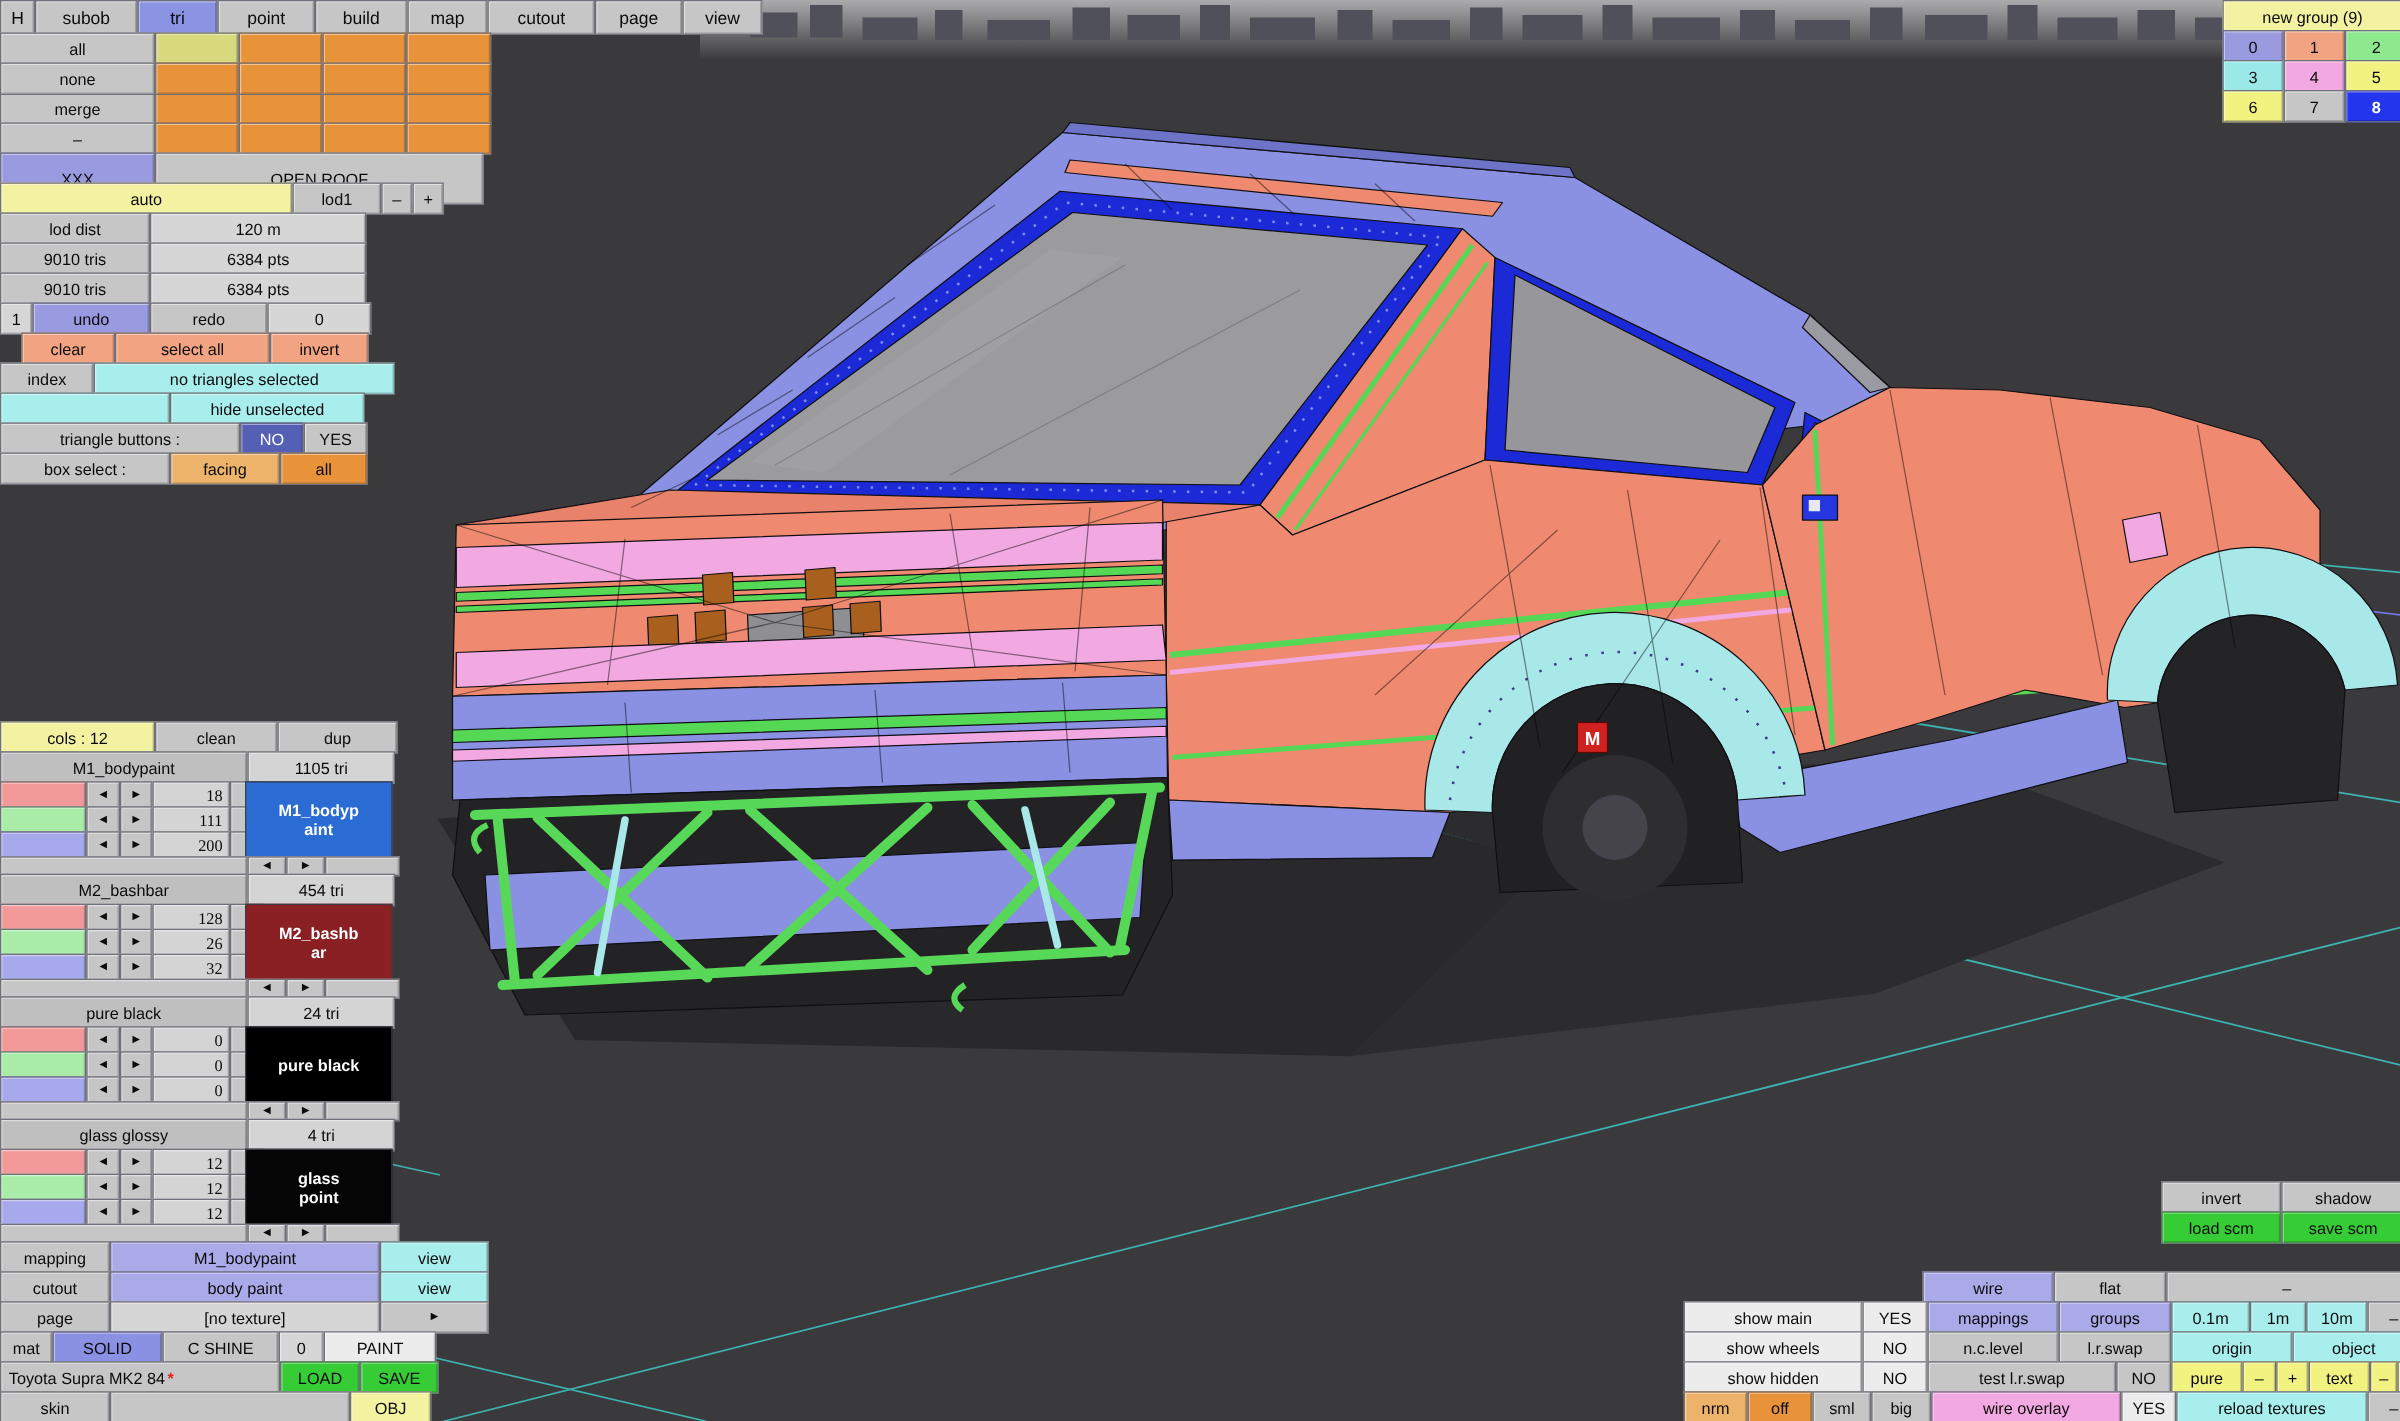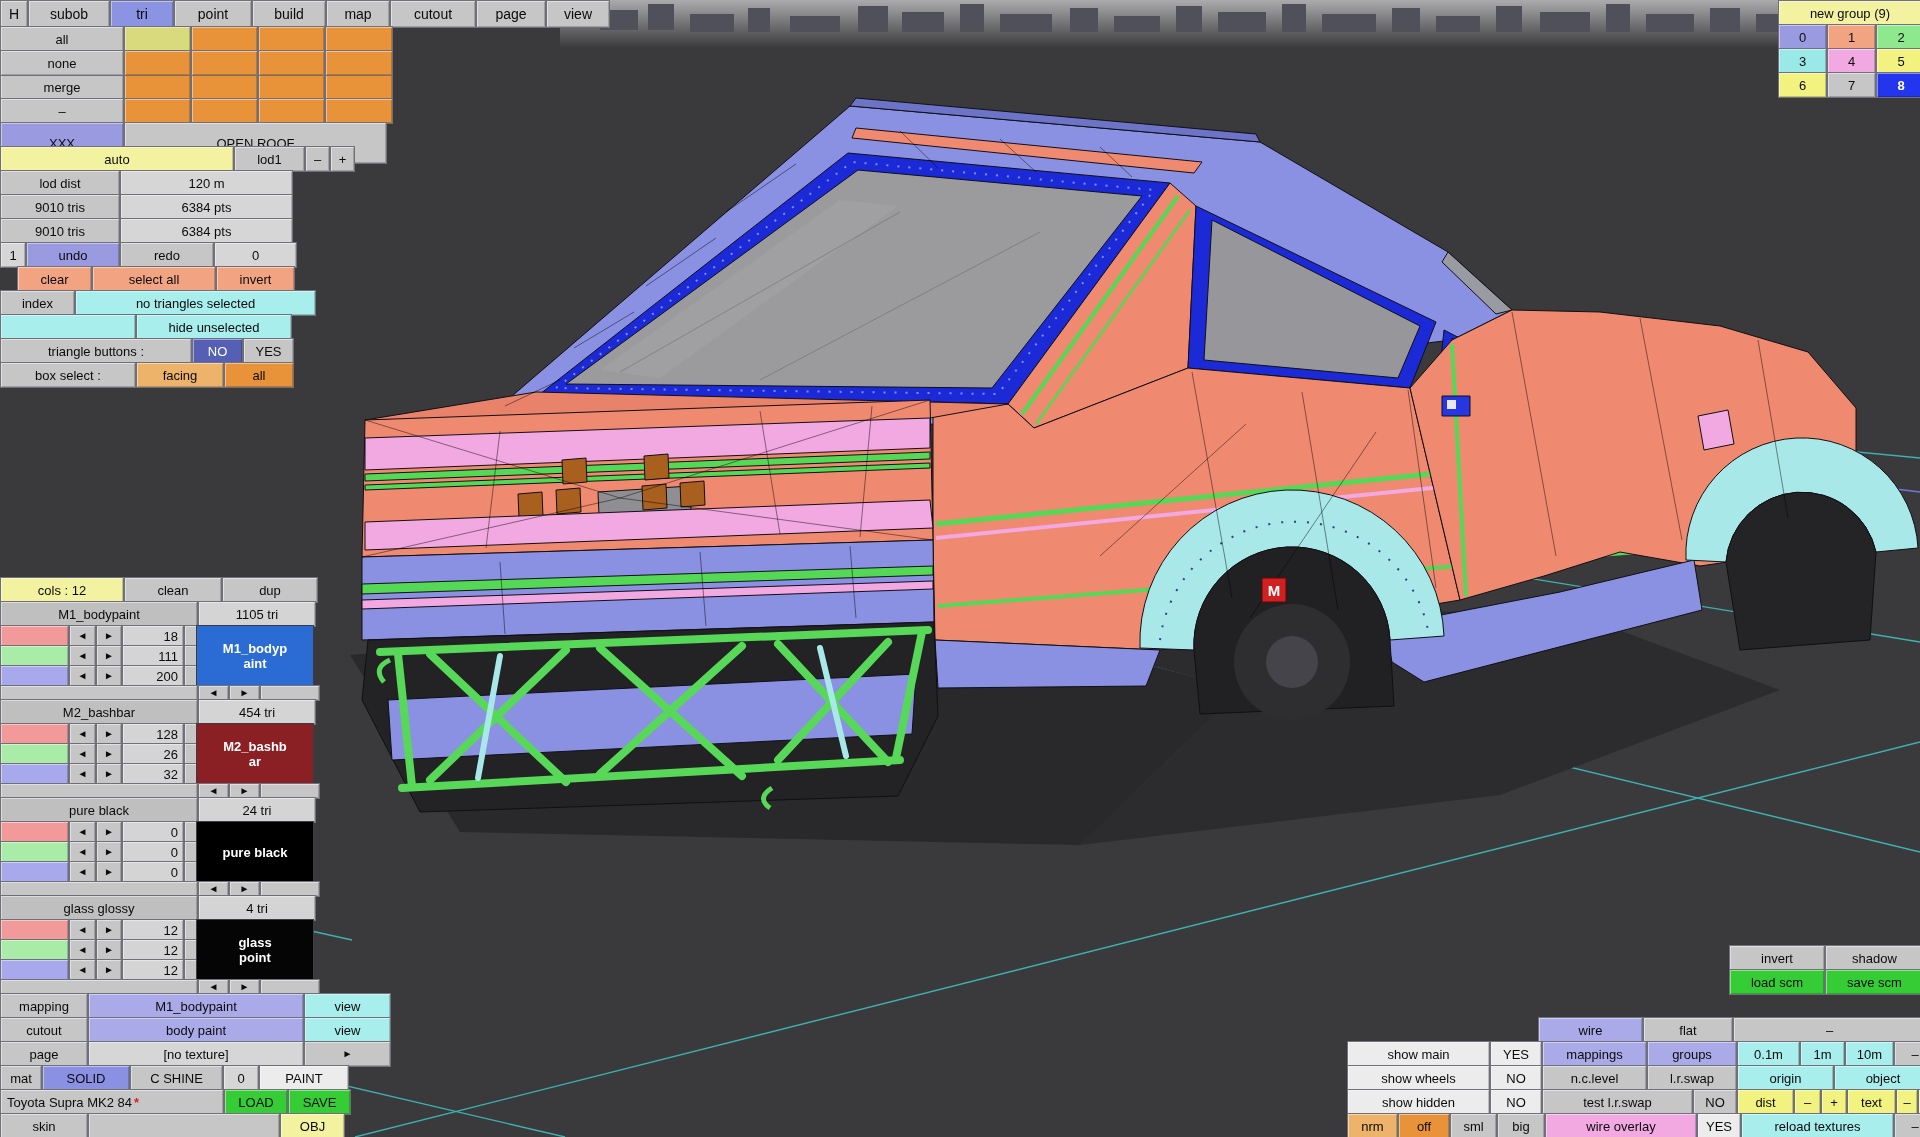--- a/index.html
+++ b/index.html
@@ -4,21 +4,21 @@
 <style>
   html,body{margin:0;padding:0;background:#1c1c1e;}
   #screen{position:relative;width:1920px;height:1137px;background:#3a3a3c;overflow:hidden;
           font-family:"Liberation Sans",sans-serif;}
   #vp{position:absolute;left:0;top:0;}
   .r{position:absolute;display:flex;}
   .c{flex:0 0 auto;height:100%;display:flex;align-items:center;justify-content:center;
      background:#c6c6c6;border:1px solid #70707a;
      box-shadow:inset 1px 1px 0 rgba(255,255,255,.45),inset -1px -1px 0 rgba(0,0,0,.2);
      font-size:13px;line-height:1;color:#0b0b0d;white-space:nowrap;overflow:hidden;user-select:none;}
-  .num{justify-content:flex-end;padding-right:5px;}
+  .num{justify-content:flex-end;padding-right:5px;font-family:Liberation Serif, serif;}
   .left{justify-content:flex-start;padding-left:6px;}
   .b{font-weight:bold;}
   .sm{font-size:10px;}
   .tile{position:absolute;display:flex;flex-direction:column;align-items:center;justify-content:center;
         border:1px solid #3c3c44;color:#fff;font-weight:bold;font-size:13px;text-align:center;}
 </style>
 </head>
 <body>
 
 <div id="screen">
@@ -505,21 +505,21 @@
     <div class="c" style="width:103px">n.c.level</div>
     <div class="c" style="width:88px">l.r.swap</div>
     <div class="c" style="width:95px;background:#a8eeec">origin</div>
     <div class="c" style="width:96px;background:#a8eeec">object</div>
   </div>
   <div class="r" style="left:1347px;top:1089px;width:573px;height:24px">
     <div class="c" style="width:141px;background:#ececec">show hidden</div>
     <div class="c" style="width:50px;background:#ececec">NO</div>
     <div class="c" style="width:149px">test l.r.swap</div>
     <div class="c" style="width:42px">NO</div>
-    <div class="c" style="width:55px;background:#f2f280">dist</div>
+    <div class="c" style="width:55px;background:#f2f280">pure</div>
     <div class="c" style="width:25px;background:#f2f280">–</div>
     <div class="c" style="width:24px;background:#f2f280">+</div>
     <div class="c" style="width:47px;background:#f2f280">text</div>
     <div class="c" style="width:20px;background:#f2f280">–</div>
     <div class="c" style="width:20px;background:#f2f280">+</div>
   </div>
   <div class="r" style="left:1347px;top:1113px;width:573px;height:24px">
     <div class="c" style="width:49px;background:#edb36a">nrm</div>
     <div class="c" style="width:50px;background:#e8923a">off</div>
     <div class="c" style="width:45px">sml</div>

